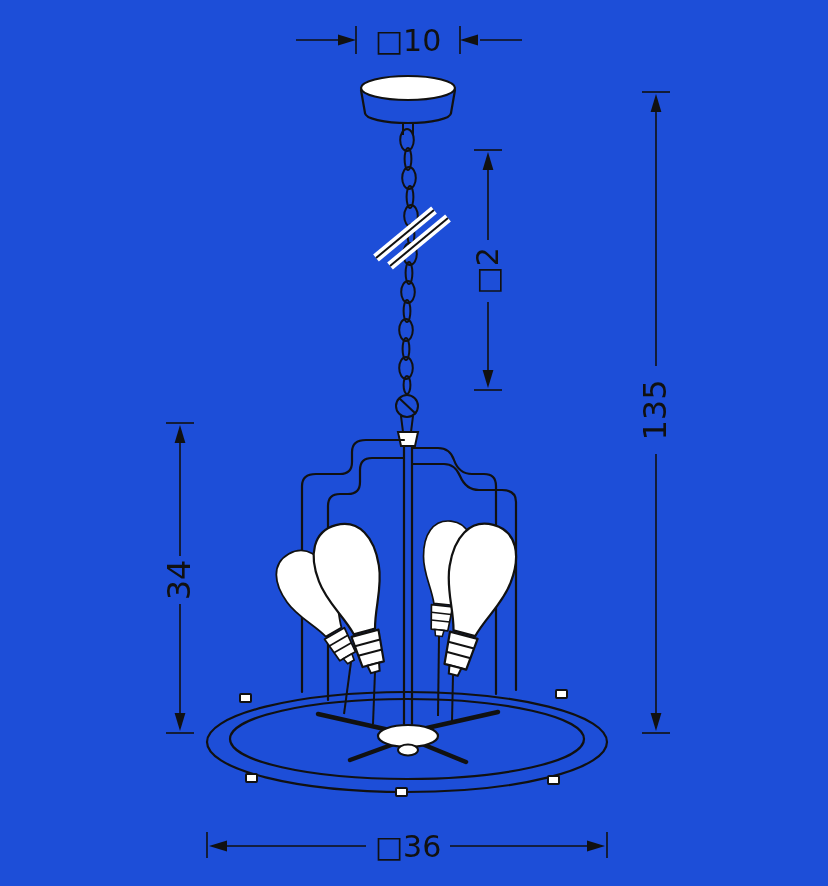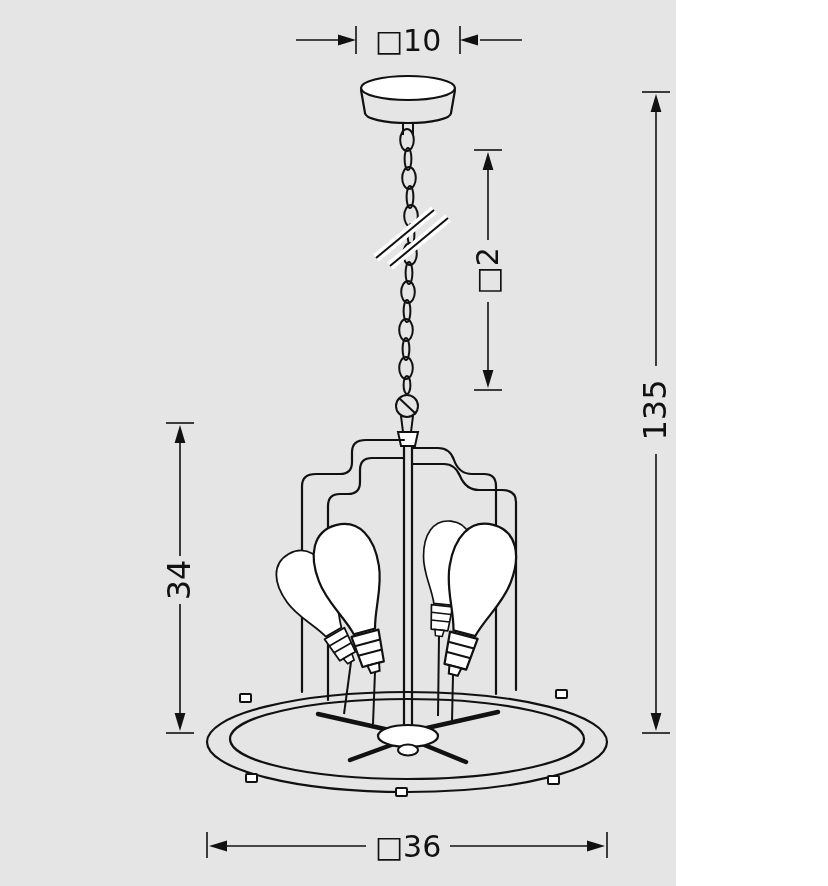--- a/index.html
+++ b/index.html
@@ -2,23 +2,23 @@
 <html><head>
 <meta charset="utf-8">
 <style>
   html, body {
     margin: 0;
     padding: 0;
     background: #ffffff;
   }
   .stage {
     position: relative;
-    width: 676px;
+    width: 828px;
     height: 886px;
-    background: #e5e5e5;
+    background: #1d4ed8;
     overflow: hidden;
   }
   svg { display: block; }
   .dim-line   { stroke: #111111; stroke-width: 1.6; fill: none; }
   .dim-tick   { stroke: #111111; stroke-width: 1.6; fill: none; }
   .arrowhead  { fill: #111111; stroke: none; }
   .dim-text {
     font-family: "DejaVu Sans", "Liberation Sans", sans-serif;
     fill: #111111;
     font-size: 30px;

